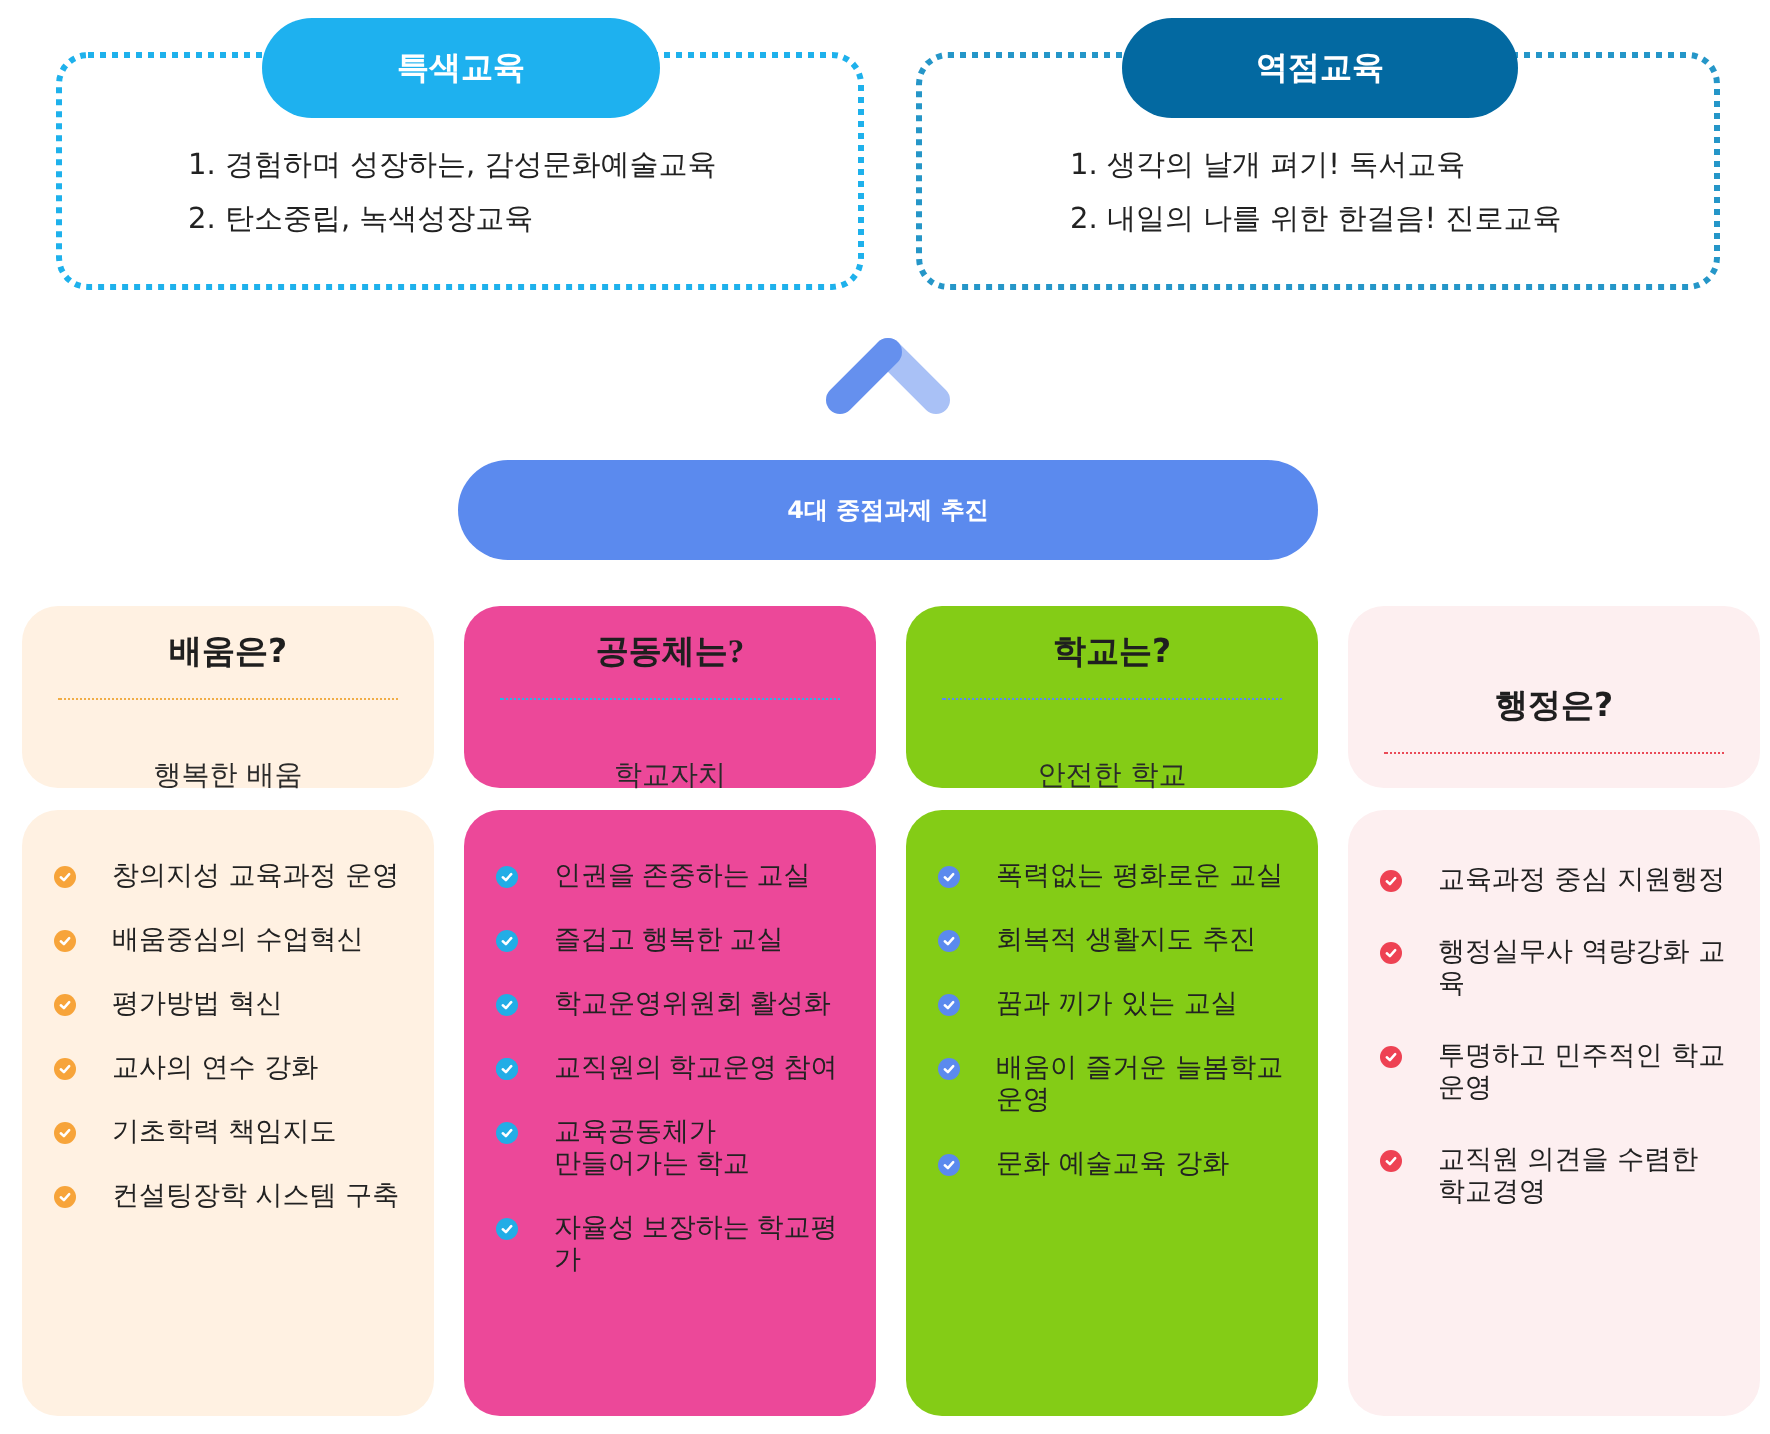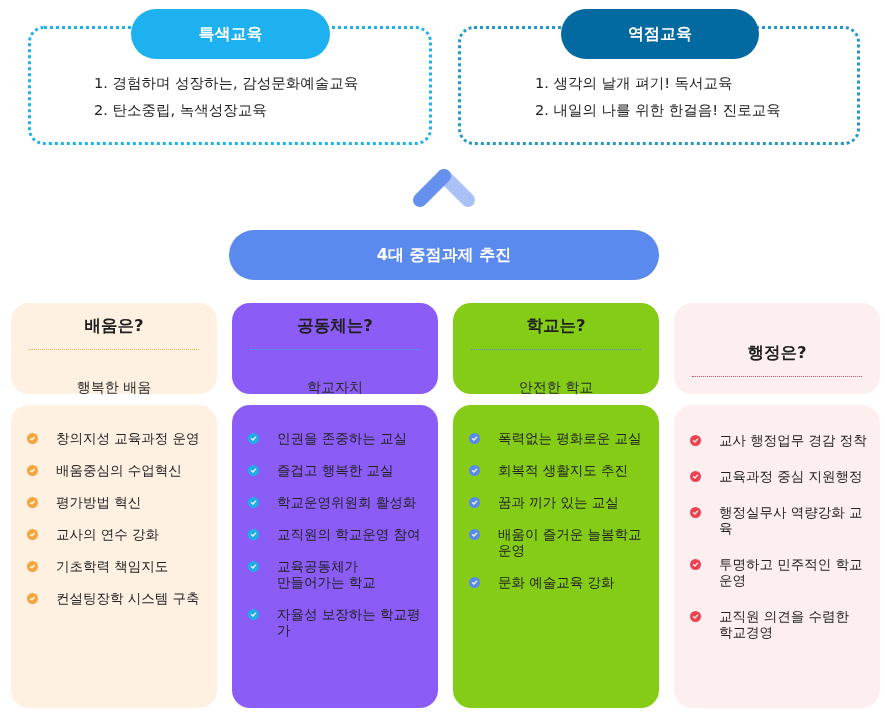--- a/index.html
+++ b/index.html
@@ -24,21 +24,21 @@
   }
   .top-list li { height: 27px; line-height: 27px; white-space: nowrap; }
   .top-list.left { left: 94px; }
   .top-list.right { left: 535px; }
 
   .chevron { position: absolute; left: 410px; top: 166px; width: 68px; height: 46px; }
 
   .main-pill {
     position: absolute; left: 229px; top: 230px; width: 430px; height: 50px;
     border-radius: 25px; background: #5b8aee; color: #fff;
-    font-size: 16px; font-weight: bold;
+    font-size: 12px; font-weight: bold;
     display: flex; align-items: center; justify-content: center;
   }
 
   .head-card {
     position: absolute; top: 303px; height: 91px; width: 206px;
     border-radius: 18px; text-align: center;
   }
   .head-card .h-title { font-size: 16.5px; font-weight: bold; margin-top: 12px; height: 22px; line-height: 22px; color: #1f1f1f; }
   .head-card .h-sep { margin: 12px 18px 0 18px; border-top: 1px dotted #e8a33a; }
   .head-card .h-sub { font-size: 14px; margin-top: 29px; color: #2a2a2a; }
@@ -52,21 +52,21 @@
     position: relative; padding-left: 45px; font-size: 13.5px; line-height: 16px;
     color: #222; margin-bottom: 16px; padding-right: 6px;
   }
   .body-card li .chk {
     position: absolute; left: 16px; top: 3px; width: 11px; height: 11px;
     border-radius: 50%; display: flex; align-items: center; justify-content: center;
   }
   .body-card li .chk svg { width: 7px; height: 7px; }
 
   .c1 { left: 11px; background: #fff1e2; }
-  .c2 { left: 232px; background: #8b5cf6; }
+  .c2 { left: 232px; background: #ec4899; font-family: Liberation Serif, serif; }
   .c3 { left: 453px; background: #84cc16; }
   .c4 { left: 674px; background: #fdeff0; }
 
   .c1 .h-sep { border-top-color: #f1ad46; }
   .c2 .h-sep { border-top-color: #2cb3e3; }
   .c3 .h-sep { border-top-color: #5b8aee; }
   .c4 .h-sep { border-top-color: #ea4a57; }
 
   .c1 .chk { background: #f7a43a; }
   .c2 .chk { background: #22ade6; }
@@ -223,25 +223,20 @@
           </svg>
         </span><span style="white-space: pre-line;">문화 예술교육 강화</span></li>
     </ul>
 </div>
 <div class="body-card c4">
   <ul>
       <li><span class="chk">
           <svg viewBox="0 0 10 10">
             <polyline points="2,5.2 4.2,7.2 8,3" fill="none" stroke="#fff" stroke-width="1.8" stroke-linecap="round" stroke-linejoin="round"></polyline>
           </svg>
-        </span><span style="white-space: pre-line;">교사 행정업무 경감 정착</span></li>
-      <li><span class="chk">
-          <svg viewBox="0 0 10 10">
-            <polyline points="2,5.2 4.2,7.2 8,3" fill="none" stroke="#fff" stroke-width="1.8" stroke-linecap="round" stroke-linejoin="round"></polyline>
-          </svg>
         </span><span style="white-space: pre-line;">교육과정 중심 지원행정</span></li>
       <li><span class="chk">
           <svg viewBox="0 0 10 10">
             <polyline points="2,5.2 4.2,7.2 8,3" fill="none" stroke="#fff" stroke-width="1.8" stroke-linecap="round" stroke-linejoin="round"></polyline>
           </svg>
         </span><span style="white-space: pre-line;">행정실무사 역량강화 교육</span></li>
       <li><span class="chk">
           <svg viewBox="0 0 10 10">
             <polyline points="2,5.2 4.2,7.2 8,3" fill="none" stroke="#fff" stroke-width="1.8" stroke-linecap="round" stroke-linejoin="round"></polyline>
           </svg>

